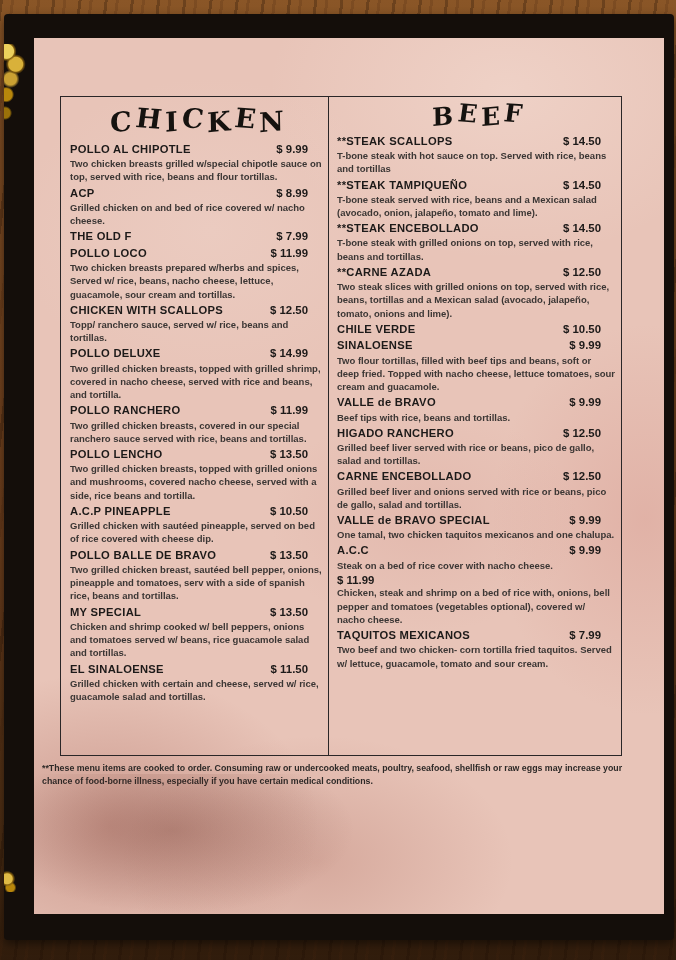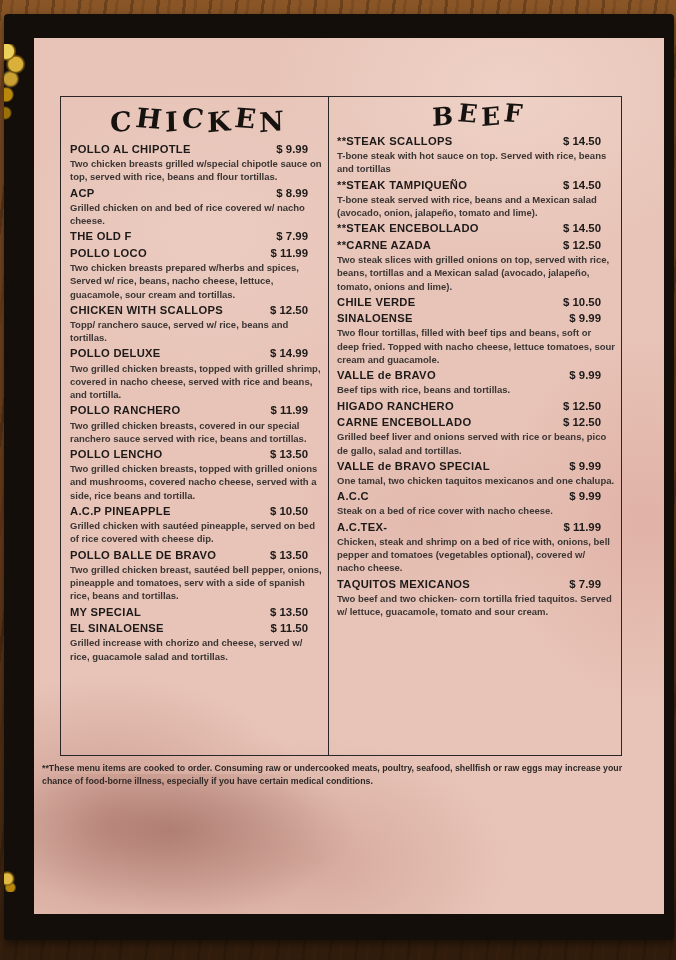--- a/index.html
+++ b/index.html
@@ -168,28 +168,29 @@
       <span class="item-price">$ 13.50</span>
     </div>
     <div class="item-desc">Two grilled chicken breast, sautéed bell pepper, onions, pineapple and tomatoes, serv with a side of spanish rice, beans and tortillas.</div>
   </div>
 
   <div class="menu-item">
     <div class="item-head">
       <span class="item-name">MY SPECIAL</span>
       <span class="item-price">$ 13.50</span>
     </div>
+    <div class="item-desc">Chicken and shrimp cooked w/ bell peppers, onions and tomatoes served w/ beans, rice guacamole salad and tortillas.</div>
   </div>
 
   <div class="menu-item">
     <div class="item-head">
       <span class="item-name">EL SINALOENSE</span>
       <span class="item-price">$ 11.50</span>
     </div>
-    <div class="item-desc">Grilled increase with chorizo and cheese, served w/ rice, guacamole salad and tortillas.</div>
+    <div class="item-desc">Grilled chicken with certain and cheese, served w/ rice, guacamole salad and tortillas.</div>
   </div>
 </div>
       </section>
 
       <section class="col col-right">
         <h2 class="menu-title"><span>B</span><span>E</span><span>E</span><span>F</span></h2>
         <div class="items">
   <div class="menu-item">
     <div class="item-head">
       <span class="item-name">**STEAK  SCALLOPS</span>
@@ -204,20 +205,21 @@
       <span class="item-price">$ 14.50</span>
     </div>
     <div class="item-desc">T-bone steak served with rice, beans and a Mexican salad (avocado, onion, jalapeño, tomato and lime).</div>
   </div>
 
   <div class="menu-item">
     <div class="item-head">
       <span class="item-name">**STEAK  ENCEBOLLADO</span>
       <span class="item-price">$ 14.50</span>
     </div>
+    <div class="item-desc">T-bone steak with grilled onions on top, served with rice, beans and tortillas.</div>
   </div>
 
   <div class="menu-item">
     <div class="item-head">
       <span class="item-name">**CARNE  AZADA</span>
       <span class="item-price">$ 12.50</span>
     </div>
     <div class="item-desc">Two steak slices with grilled onions on top, served with rice, beans, tortillas and a Mexican salad (avocado, jalapeño, tomato, onions and lime).</div>
   </div>
 
@@ -242,20 +244,21 @@
       <span class="item-price">$ 9.99</span>
     </div>
     <div class="item-desc">Beef tips with rice, beans and tortillas.</div>
   </div>
 
   <div class="menu-item">
     <div class="item-head">
       <span class="item-name">HIGADO RANCHERO</span>
       <span class="item-price">$ 12.50</span>
     </div>
+    <div class="item-desc">Grilled beef liver served with rice or beans, pico de gallo, salad and tortillas.</div>
   </div>
 
   <div class="menu-item">
     <div class="item-head">
       <span class="item-name">CARNE ENCEBOLLADO</span>
       <span class="item-price">$ 12.50</span>
     </div>
     <div class="item-desc">Grilled beef liver and onions served with rice or beans, pico de gallo, salad and tortillas.</div>
   </div>
 
@@ -270,21 +273,20 @@
   <div class="menu-item">
     <div class="item-head">
       <span class="item-name">A.C.C</span>
       <span class="item-price">$ 9.99</span>
     </div>
     <div class="item-desc">Steak on a bed of rice cover with nacho cheese.</div>
   </div>
 
   <div class="menu-item">
     <div class="item-head">
-      <span class="item-name">A.C.TEX-</span>
       <span class="item-price">$ 11.99</span>
     </div>
     <div class="item-desc">Chicken, steak and shrimp on a bed of rice with, onions, bell pepper and tomatoes (vegetables optional), covered w/ nacho cheese.</div>
   </div>
 
   <div class="menu-item">
     <div class="item-head">
       <span class="item-name">TAQUITOS  MEXICANOS</span>
       <span class="item-price">$ 7.99</span>
     </div>

